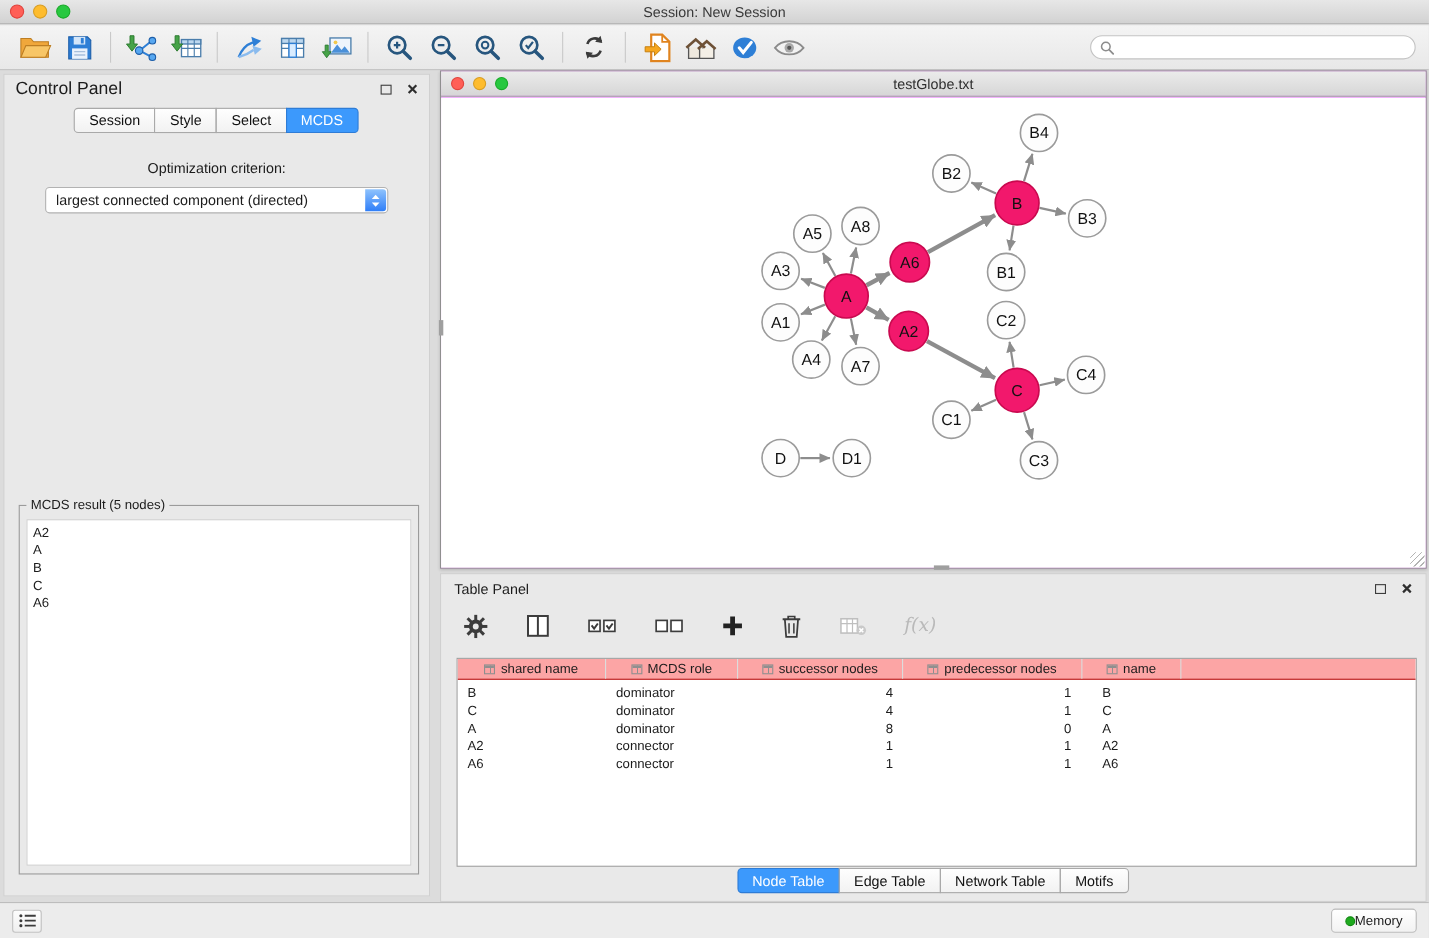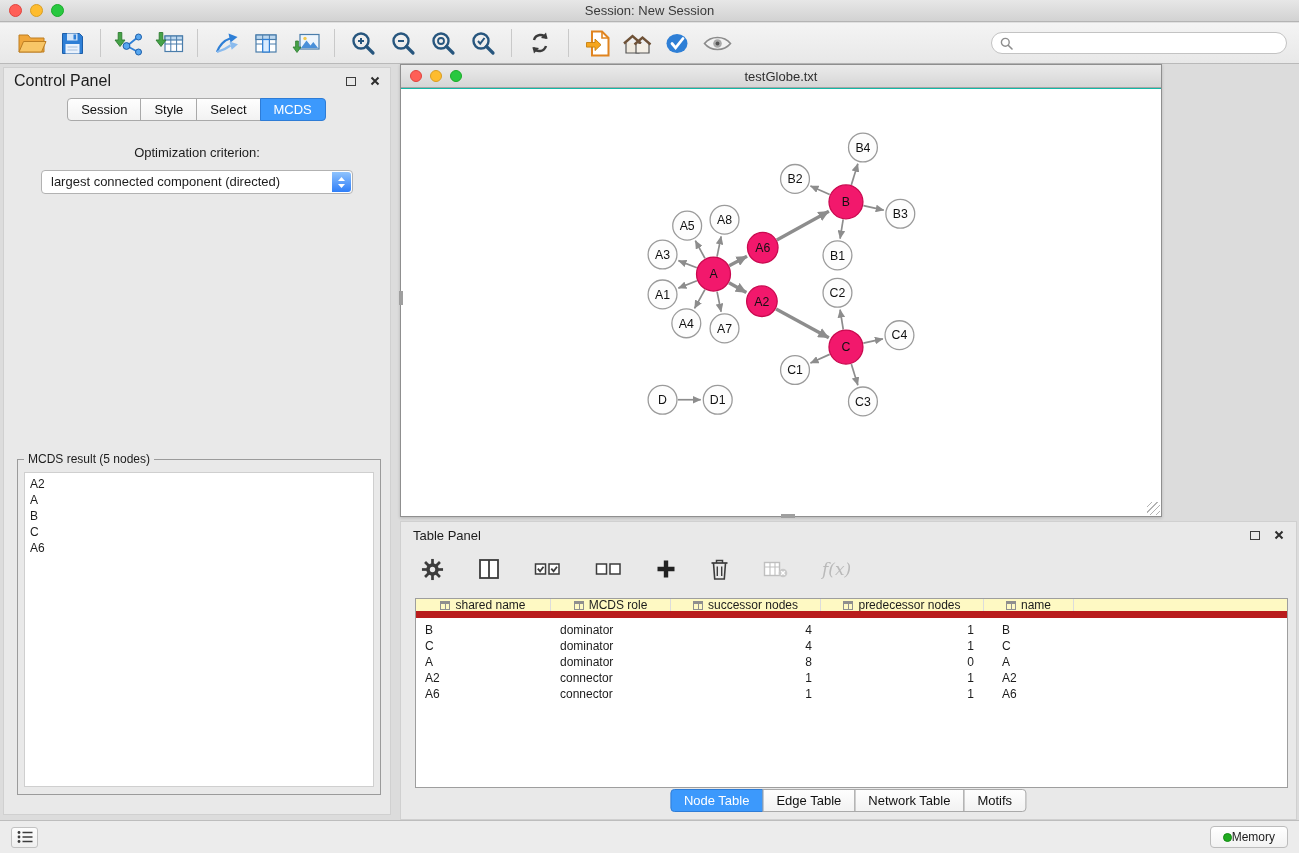--- a/index.html
+++ b/index.html
@@ -41,40 +41,40 @@
   .dropdown{position:relative;margin:10px auto 0;width:312px;height:24px;background:#fff;border:1px solid #b2b2b2;border-radius:4px;font-size:13px;line-height:22px;padding:0 26px 0 9px;white-space:nowrap;overflow:hidden}
   .dd-spinner{position:absolute;top:1px;right:1px;width:19px;height:20px;border-radius:0 3px 3px 0;background:linear-gradient(#8fc3fd,#2f7ef8);display:flex;align-items:center;justify-content:center}
   .btn-row{display:flex;justify-content:center;gap:16px;margin-top:14px}
   .mac-btn{background:linear-gradient(#ffffff,#f1f1f1);border:1px solid #ababab;border-radius:5px;padding:3px 15px;font-size:13px;color:#111;cursor:default}
   .result-group{position:absolute;left:13px;right:9px;top:391px;bottom:19px;border:1px solid #9b9b9b}
   .result-legend{position:absolute;top:-8px;left:6px;background:#e9e9e9;padding:0 4px;font-size:12px}
   .result-list{position:absolute;left:6px;right:6px;top:12px;bottom:7px;background:#fff;border:1px solid #cfcfcf;font-size:12px;padding:3px 5px;overflow:hidden}
   .result-item{line-height:16px}
 
   
-  .network-window{position:absolute;left:400px;top:0;width:762px;height:453px;background:#14b8a6;border:1px solid #8f8f8f;box-shadow:0 1px 3px rgba(0,0,0,.18)}
+  .network-window{position:absolute;left:400px;top:0;width:897px;height:453px;background:#f0abfc;border:1px solid #8f8f8f;box-shadow:0 1px 3px rgba(0,0,0,.18)}
   .net-titlebar{position:relative;height:23px;background:linear-gradient(#ebebeb,#d6d6d6);border-bottom:1px solid #a5a5a5}
   .net-traffic{position:absolute;left:9px;top:5px;display:flex;gap:8px}
   .net-traffic .tl{width:12px;height:12px}
   .net-title{text-align:center;line-height:23px;font-size:13px;color:#2f2f2f}
   .net-canvas{position:absolute;top:24px;left:0;right:0;bottom:0;background:#fff}
   .net-canvas svg{display:block;width:100%;height:100%}
   .grip{position:absolute;right:1px;bottom:1px;width:13px;height:13px;background:repeating-linear-gradient(135deg,transparent 0 3px,#b3b3b3 3px 4px)}
   .rz-left{position:absolute;left:-2px;top:50%;width:4px;height:14px;background:#9f9f9f}
   .rz-bottom{position:absolute;bottom:-2px;left:50%;width:14px;height:4px;background:#9f9f9f}
 
   
   .table-panel{position:absolute;left:400px;top:457px;width:897px;bottom:0;background:#e9e9e9;border:1px solid #d0d0d0}
   .tp-head{height:26px;display:flex;align-items:center;padding:0 12px;font-size:13px}
   .tp-head .spacer{flex:1}
   .tp-toolbar{height:42px;display:flex;align-items:center;gap:34px;padding:0 20px}
   .tp-tool{display:flex;align-items:center;justify-content:center}
   .fx-label{font-family:"DejaVu Serif",serif;font-style:italic;color:#b9b9b9;font-size:17px}
   .tp-table{position:absolute;left:14px;right:8px;top:76px;height:190px;background:#fff;border:1px solid #9e9e9e;overflow:hidden;font-size:12px}
-  .thead{display:grid;grid-template-columns:135px 120px 150px 163px 90px 1fr;height:19px;background:#fef9c3;border-bottom:7px solid #b91c1c}
+  .thead{display:grid;grid-template-columns:135px 120px 150px 163px 90px 1fr;height:19px;background:#fca5a5;border-bottom:1px solid #b91c1c}
   .th{display:flex;align-items:center;justify-content:center;gap:5px;border-right:1px solid #dcdcdc;color:#1c1c1c;overflow:hidden}
   .th.filler{border-right:none}
   .col-icon{width:10px;height:9px;border:1px solid #8f8f8f;background:
     linear-gradient(#8f8f8f 0 2px,transparent 2px),
     linear-gradient(to right,transparent 0 4px,#8f8f8f 4px 5px,transparent 5px)}
   .tbody{padding-top:4px}
   .tr{display:grid;grid-template-columns:135px 120px 150px 163px 90px 1fr;height:16px;align-items:center}
   .td{overflow:hidden;white-space:nowrap}
   .td.c0{padding-left:9px}
   .td.c1{padding-left:9px}

